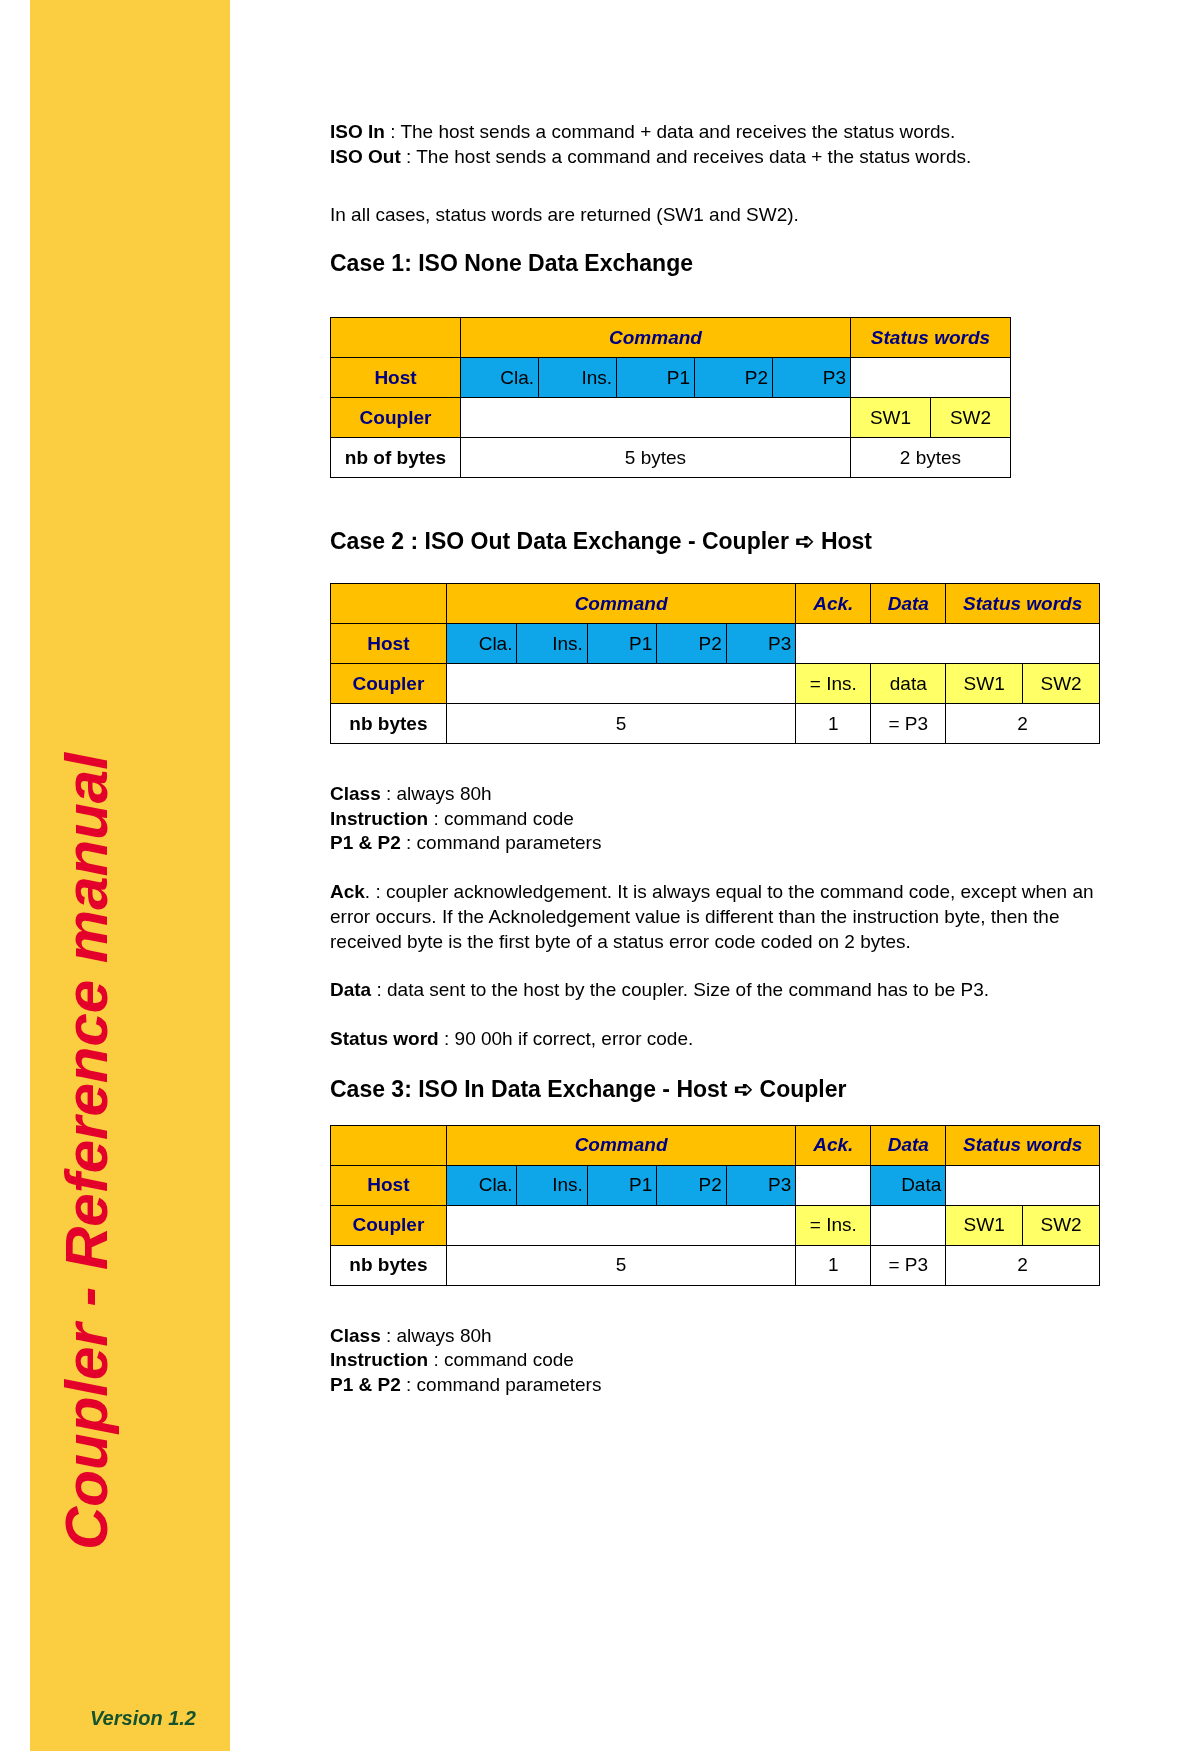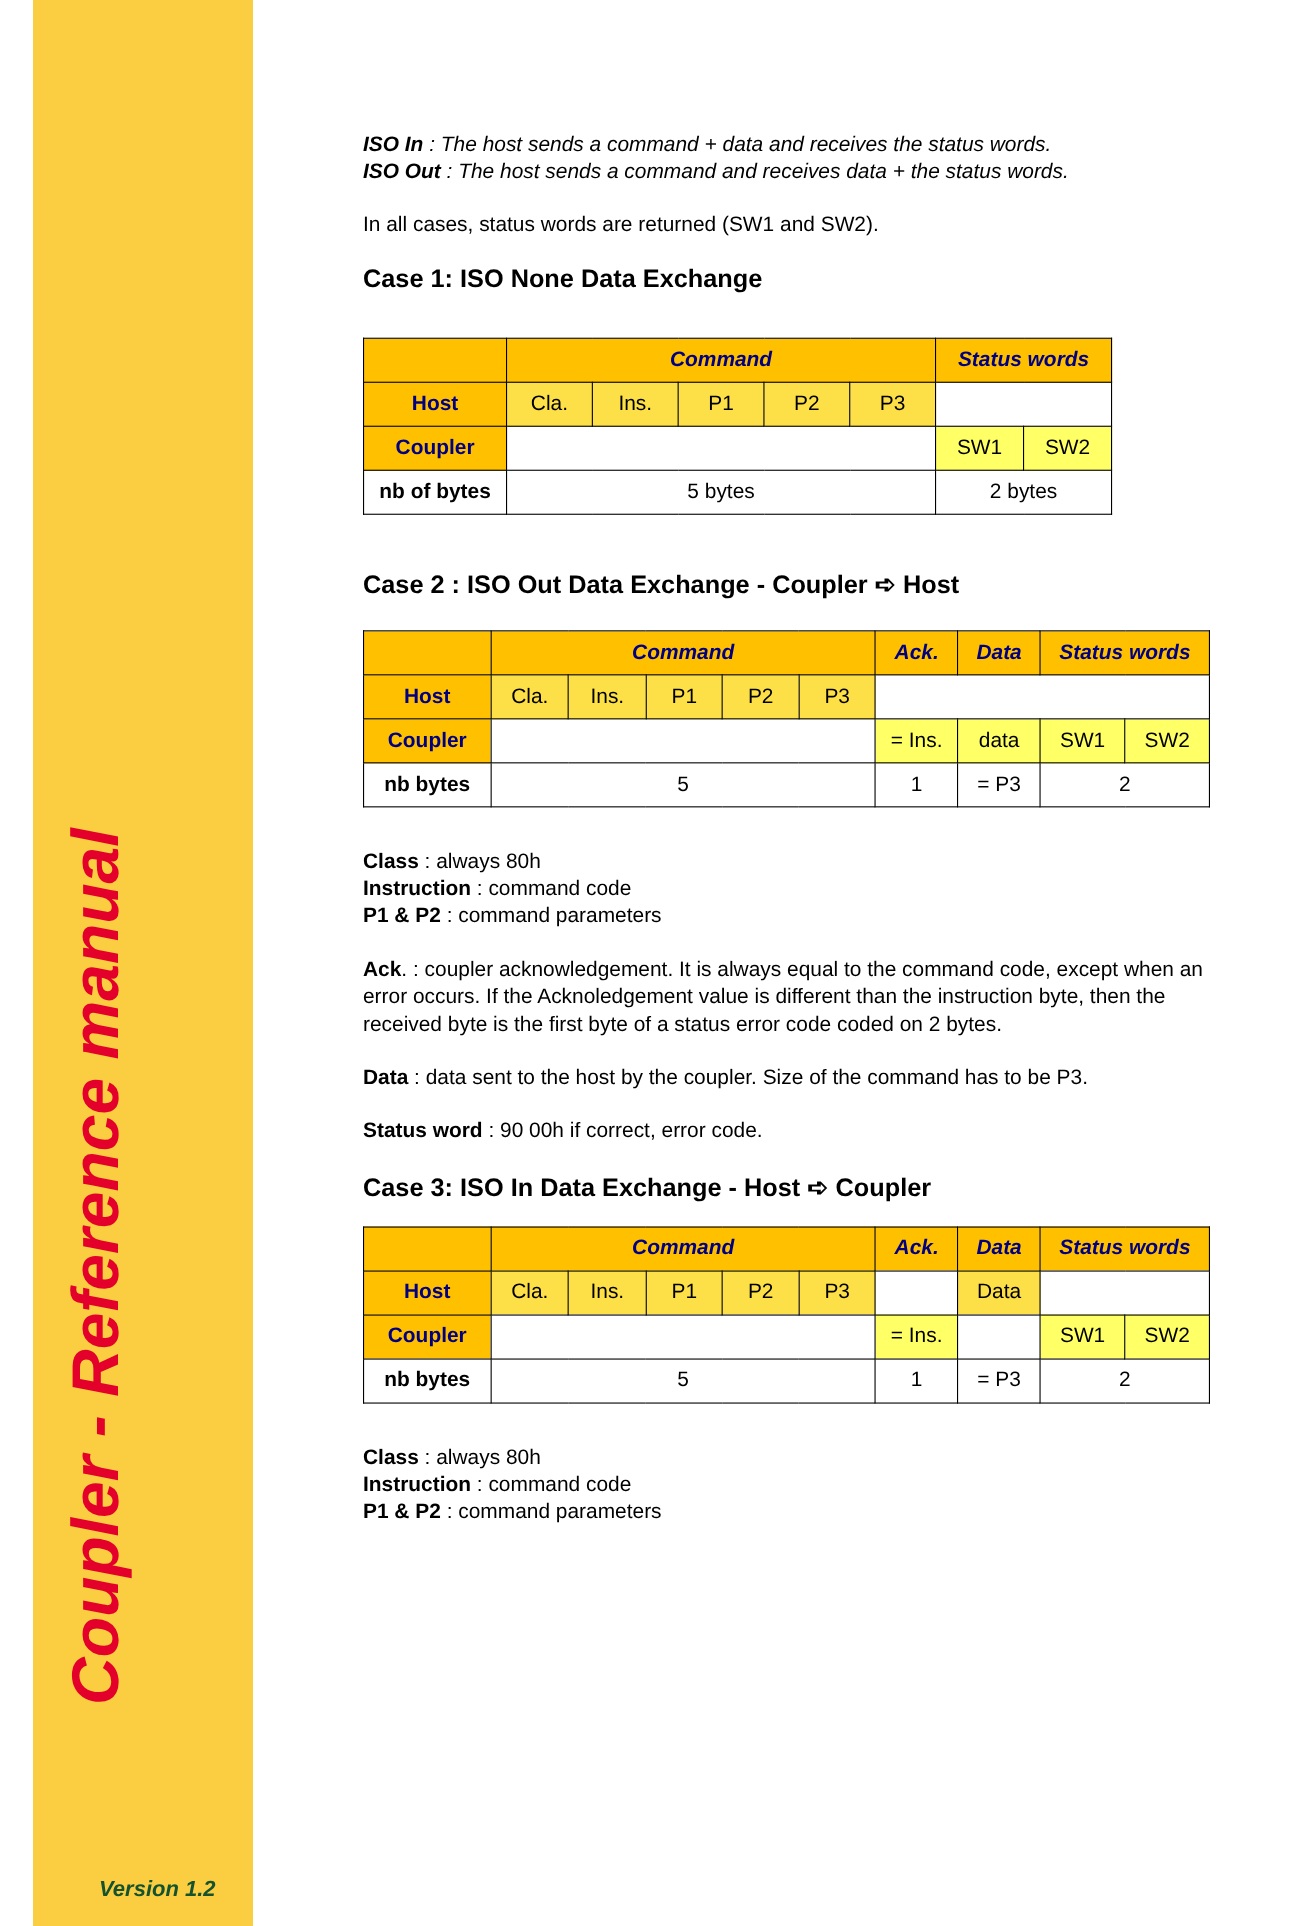--- a/index.html
+++ b/index.html
@@ -73,21 +73,21 @@
   td, th {
     border: 1px solid #000;
     text-align: center;
     font-size: 19px;
     height: 40px;
     padding: 0 4px;
     vertical-align: middle;
   }
   .orange-hdr { background: #ffc000; font-weight: bold; font-style: italic; color: #000080; }
   .orange-row { background: #ffc000; font-weight: bold; color: #000080; }
-  .blue-cell { background: #fde047; }
+  .blue-cell { background: #0ea5e9; text-align: right; }
   .yellow-cell { background: #ffff66; }
   .white-cell { background: #fff; }
   .def { font-size: 19px; line-height: 1.3; }
   .defs-block { margin-bottom: 24px; }
   .pnum {
     position: absolute;
     right: 0;
     top: 1793px;
     font-style: italic;
     font-size: 18px;
@@ -97,21 +97,21 @@
 <body>
 
 <div class="sidebar">
   <div class="sidebar-stripe"></div>
   <div class="sidebar-title">Coupler - Reference manual</div>
   <div class="sidebar-version">Version 1.2</div>
 </div>
 
 <div class="content">
 
-  <div class="para" style="margin-bottom:24px;font-style:italic;">
+  <div class="para" style="margin-bottom:34px;">
     <span><b>ISO In</b></span><span> : The host sends a command + data and receives the status words.</span><br>
     <span><b>ISO Out</b></span><span> : The host sends a command and receives data + the status words.</span>
   </div>
 
   <div class="para">In all cases, status words are returned (SW1 and SW2).</div>
 
   <div class="heading">Case 1: ISO None Data Exchange</div>
 
   <table>
     <tbody>

